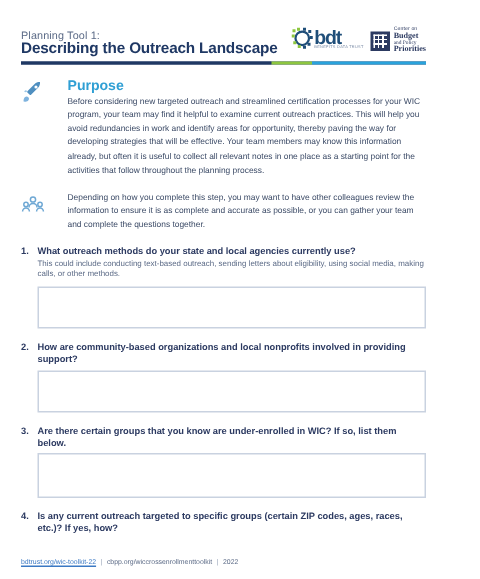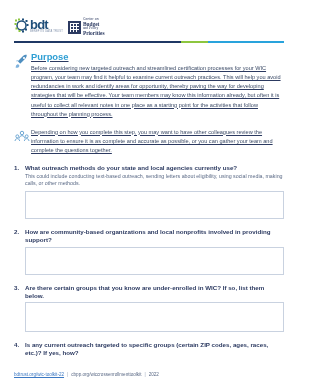--- a/index.html
+++ b/index.html
@@ -115,23 +115,22 @@
     background: #1f3864;
     display: flex;
   }
   .rule .seg-a { flex: 0 0 62%; background: #1f3864; }
   .rule .seg-b { flex: 0 0 10%; background: #8dc63f; }
   .rule .seg-c { flex: 1; background: #29a3dc; }
 
   
   .section {
     display: flex;
-    gap: 0;
+    gap: 14px;
     margin-top: 9px;
-    text-decoration: underline;
   }
   .sec-icon {
     width: 17px;
     flex: none;
     padding-top: 1px;
   }
   .sec-body { flex: 1; }
   .sec-head {
     font-size: 9.4px;
     font-weight: bold;
@@ -201,20 +200,24 @@
     text-decoration: underline;
   }
   .footer .sep { color: #98a4b8; }
 </style>
 </head>
 <body>
 
 <div class="page">
 
   <div class="header">
+    <div class="title-block">
+      <div class="kicker">Planning Tool 1:</div>
+      <div class="title">Describing the Outreach Landscape</div>
+    </div>
     <div class="logos">
 
       <div class="logo-bdt">
         <div class="bdt-mark">
           <svg viewBox="0 0 30 30" width="15" height="15" aria-hidden="true">
             <circle cx="15" cy="15" r="9" fill="none" stroke="#1f4e79" stroke-width="3"></circle>
             <g fill="#8dc63f">
               <rect x="2" y="3" width="4" height="4"></rect>
               <rect x="8" y="1" width="4" height="4"></rect>
               <rect x="1" y="10" width="4" height="4"></rect>

